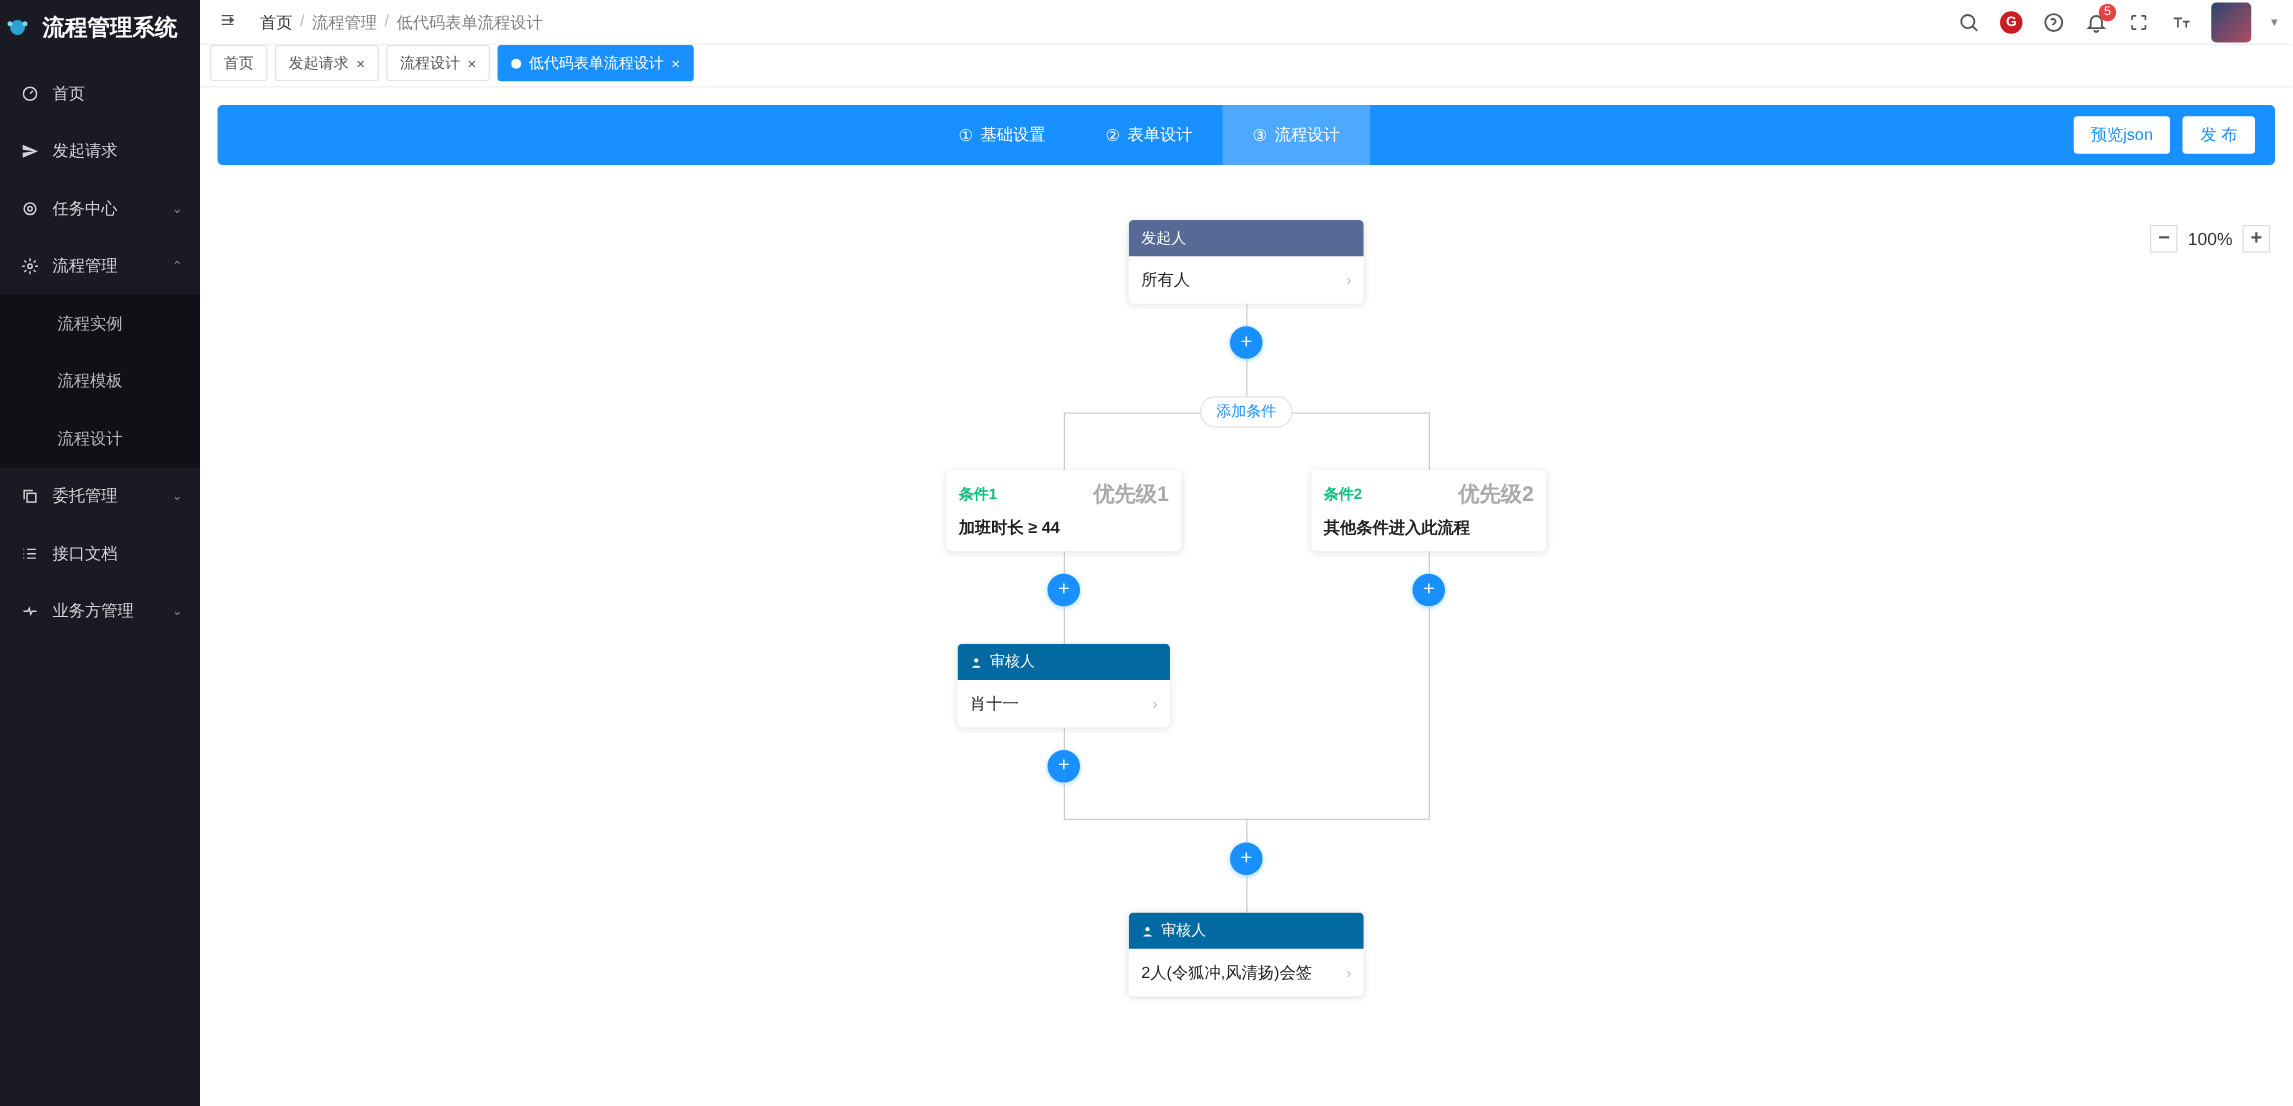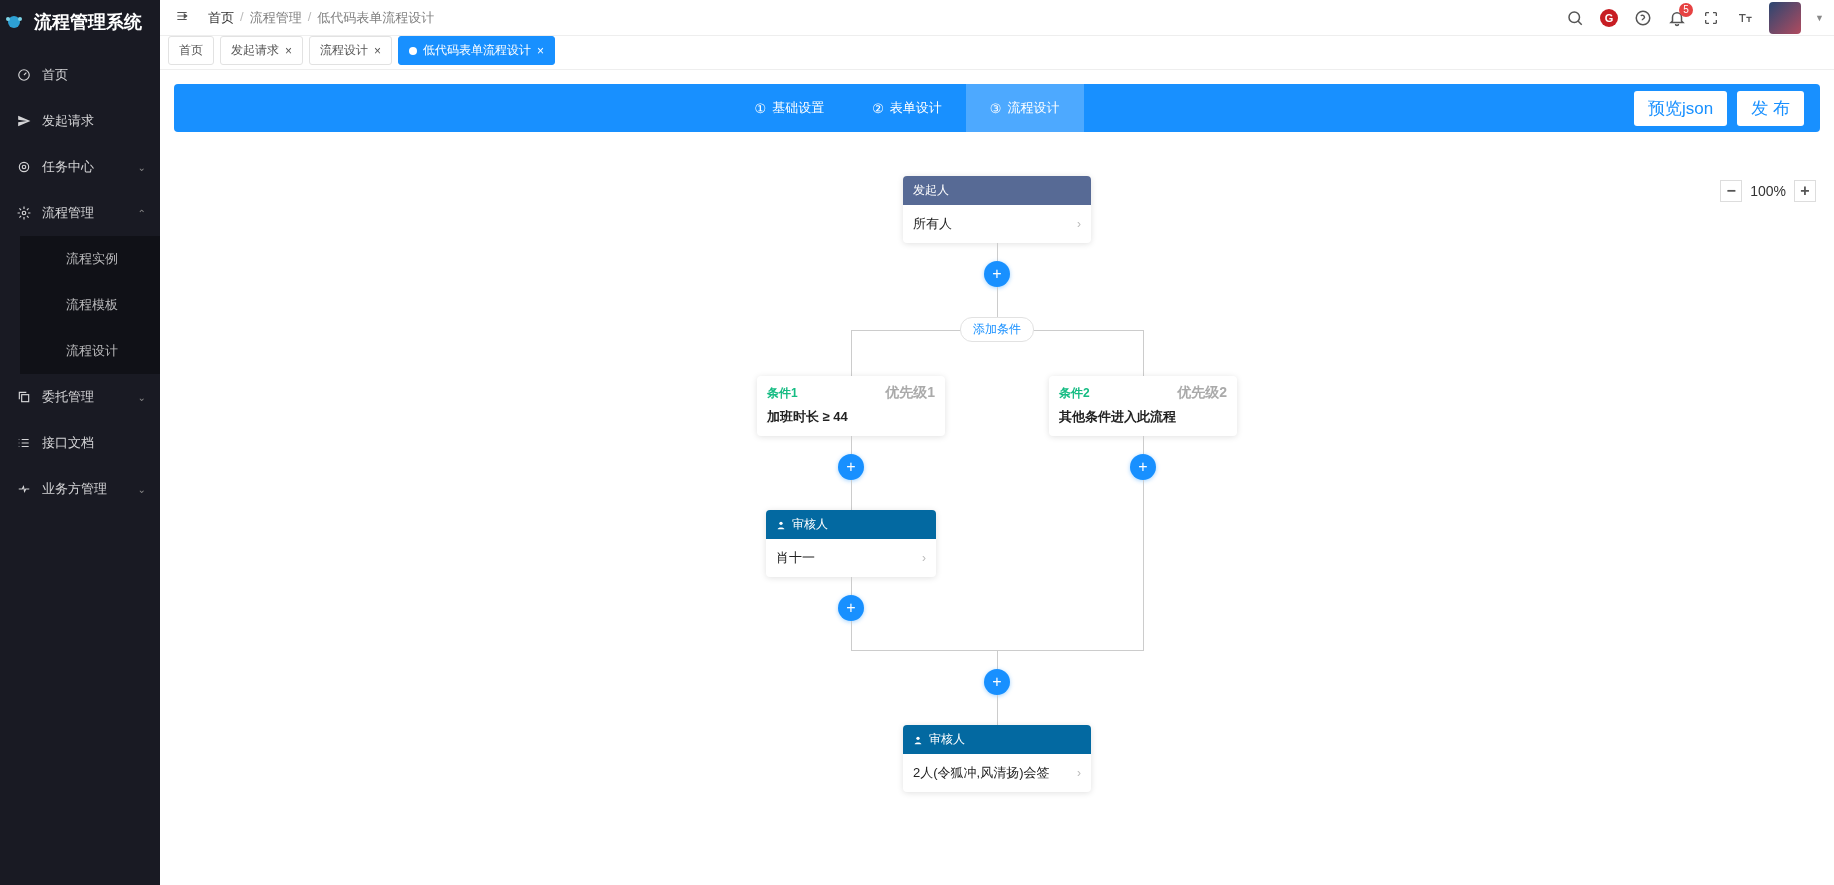--- a/index.html
+++ b/index.html
@@ -5,21 +5,21 @@
 * { margin:0; padding:0; box-sizing:border-box; }
 body { font-family: -apple-system, "PingFang SC", "Microsoft YaHei", sans-serif; font-size:13px; color:#333; background:#fff; overflow:hidden; }
 .app { display:flex; height:100vh; }
 
 
 .sidebar { width:160px; background:#191a23; color:#fff; flex-shrink:0; }
 .logo { display:flex; align-items:center; gap:8px; padding:10px 2px; font-size:18px; font-weight:600; }
 .logo-icon { width:24px; height:24px; border-radius:4px; display:flex; align-items:center; justify-content:center; }
 .menu { padding-top:8px; }
 .menu-item { display:flex; align-items:center; gap:10px; padding:14px 16px; font-size:13px; color:#d4d4d6; cursor:pointer; position:relative; }
-.menu-item.sub { padding-left:46px; background:#101117; color:#b9b9bb;margin-left:20px; }
+.menu-item.sub { padding-left:46px; background:#101117; color:#b9b9bb; }
 .menu-item .chev { position:absolute; right:14px; font-size:10px; color:#888; }
 .menu-ic { width:16px; height:16px; display:flex; align-items:center; justify-content:center; }
 
 
 .main { flex:1; display:flex; flex-direction:column; min-width:0; }
 .header { height:36px; display:flex; align-items:center; padding:0 10px; gap:14px; border-bottom:1px solid #eee; }
 .collapse-btn { cursor:pointer; padding:4px; }
 .breadcrumb { display:flex; gap:6px; font-size:13px; color:#808080; }
 .breadcrumb .sep { color:#bbb; }
 .breadcrumb .first { color:#333; }
@@ -36,21 +36,21 @@
 .tab.active { background:#1890ff; color:#fff; border-color:#1890ff; }
 .tab .close { font-size:12px; }
 .tab .dot { width:8px; height:8px; border-radius:50%; background:#fff; }
 
 
 .content { flex:1; padding:14px; overflow:auto; position:relative; }
 .toolbar { background:#1890ff; height:48px; border-radius:4px; display:flex; align-items:center; color:#fff; padding:0 16px; }
 .steps { margin-left:auto; margin-right:auto; display:flex; gap:0; }
 .step { padding:0 24px; height:48px; display:flex; align-items:center; gap:6px; font-size:13px; cursor:pointer; }
 .step.active { background:#4da9ff; }
-.tb-btn { background:#fff; color:#1890ff; padding:6px 14px; border-radius:3px; font-size:17px; cursor:pointer; margin-left:10px; }
+.tb-btn { background:#fff; color:#1890ff; padding:6px 14px; border-radius:3px; font-size:13px; cursor:pointer; margin-left:10px; }
 
 
 .canvas { position:relative; margin-top:14px; }
 .zoom { position:absolute; right:4px; top:4px; display:flex; align-items:center; gap:8px; font-size:14px; color:#333; }
 .zbtn { width:22px; height:22px; border:1px solid #ddd; background:#fff; display:flex; align-items:center; justify-content:center; cursor:pointer; font-size:16px; font-weight:600; color:#555; }
 
 .flow { display:flex; flex-direction:column; align-items:center; padding-top:0;margin-top:44px; }
 .node { width:188px; background:#fff; border-radius:4px; box-shadow:0 1px 6px rgba(0,0,0,0.12); overflow:hidden; cursor:pointer; }
 .node-h { padding:6px 10px; font-size:12px; color:#fff; display:flex; align-items:center; gap:6px; }
 .node-h.start { background:#576a95; }
@@ -65,21 +65,21 @@
 
 .branch-wrap { position:relative; display:flex; justify-content:center; }
 .branch { display:flex; gap:104px; }
 .branch-top-line { position:absolute; top:0; height:1px; background:#ccc; }
 .branch-bot-line { position:absolute; bottom:0; height:1px; background:#ccc; }
 .branch-col { display:flex; flex-direction:column; align-items:center; }
 
 .cond-node { width:188px; background:#fff; border-radius:4px; box-shadow:0 1px 6px rgba(0,0,0,0.12); padding:8px 10px 10px 10px; cursor:pointer;font-weight:bold; }
 .cond-top { display:flex; justify-content:space-between; align-items:center; font-size:12px; margin-bottom:6px; }
 .cond-name { color:#15bc83; }
-.cond-pri { color:#aaa; font-size:14px; }
+.cond-pri { color:#aaa; font-size:17px; }
 .cond-body { font-size:13px; color:#222; }
 
 </style>
 </head>
 <body>
 
 <div class="app">
 
   <div class="sidebar">
     <div class="logo">

